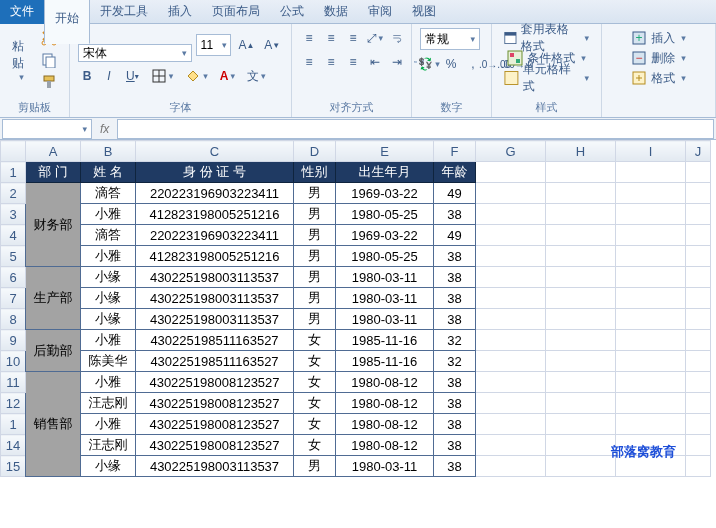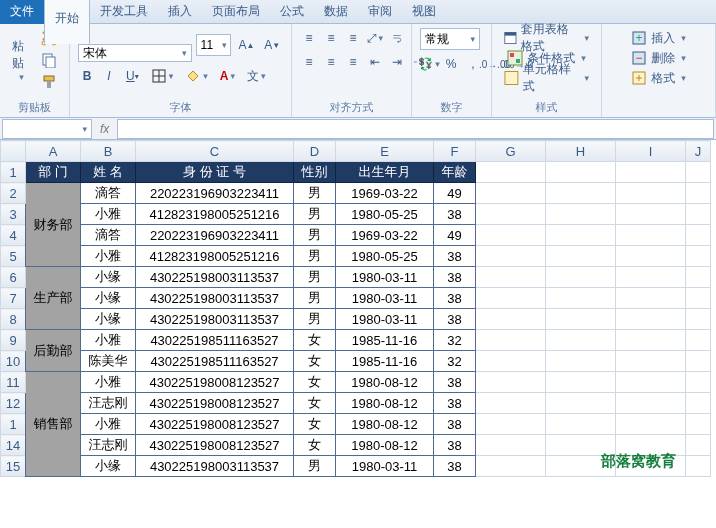--- a/index.html
+++ b/index.html
@@ -28,21 +28,21 @@
   .fx-lbl { font-style:italic; color:#777; padding:0 6px; }
   .sheet { position:relative; overflow:hidden; }
   .grid { border-collapse:collapse; table-layout:fixed; }
   .grid th, .grid td { border:1px solid #d0d7e5; text-align:center; height:21px; font-size:13px; padding:0 4px; white-space:nowrap; }
   .grid th { background:linear-gradient(#f6f9fc,#e2e9f1); color:#3b5b87; font-weight:normal; }
   .corner { width:25px; background:#e2e9f1; }
   .rowhdr { background:linear-gradient(#f6f9fc,#e2e9f1); color:#3b5b87; width:25px; font-weight:normal; }
   .dh { background:#1f3a63 !important; color:#fff !important; font-weight:normal; border:1px solid #0f243e !important; }
   .dc { border:1px solid #4f6b93 !important; }
   .merged { background:#a3a3a3; }
-  .watermark { position:absolute; right:40px; bottom:6px; color:#15803d; font-size:15px; font-weight:bold; }
+  .watermark { position:absolute; right:40px; bottom:16px; color:#1d4ed8; font-size:13px; font-weight:bold; }
   .colA{width:55px}.colB{width:55px}.colC{width:158px}.colD{width:42px}.colE{width:98px}.colF{width:42px}.colG{width:70px}.colH{width:70px}.colI{width:70px}.colJ{width:25px}
 </style>
 </head>
 <body>
 
 <div class="ribbon">
   <div class="tabs">
     <div class="tab file">文件</div>
     <div class="tab active">开始</div>
     <div class="tab">开发工具</div>

